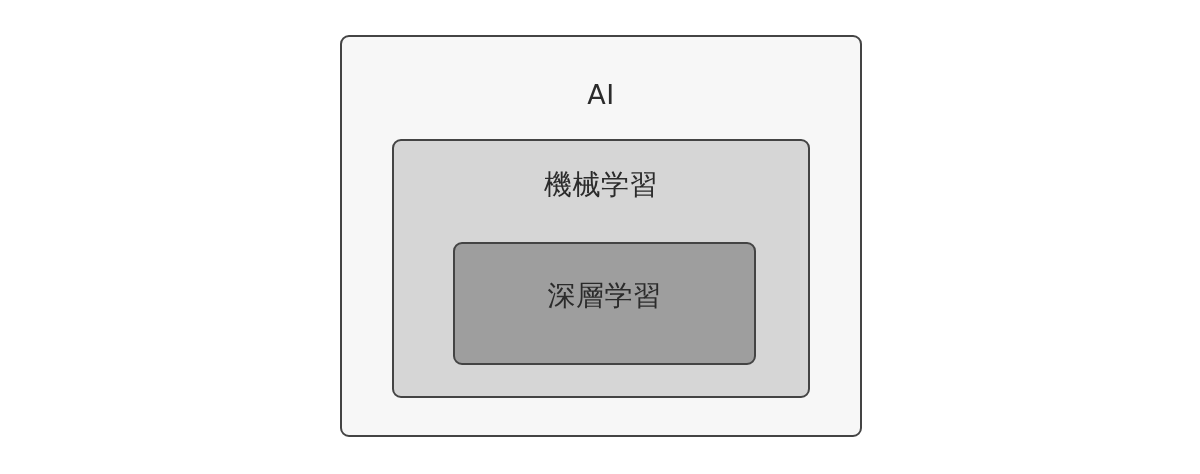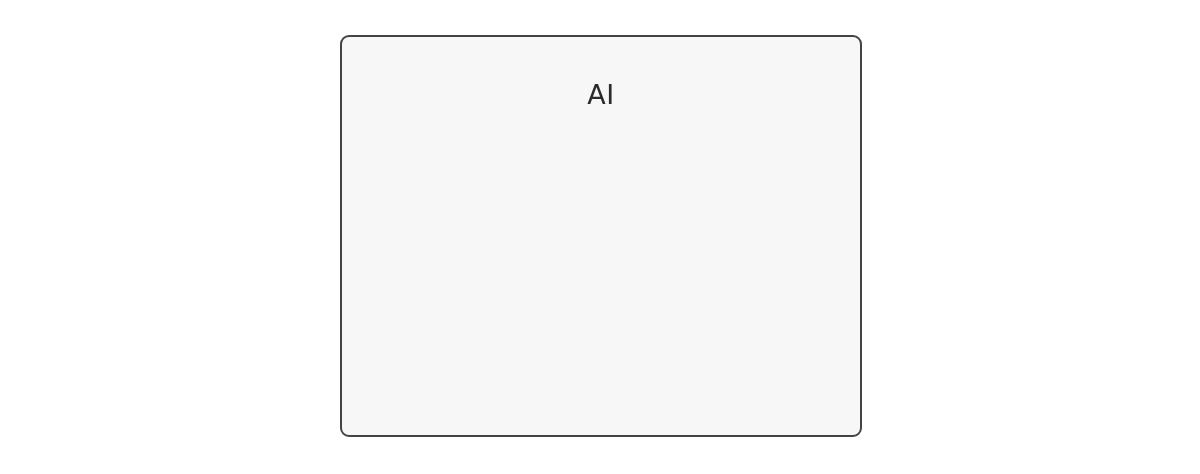--- a/index.html
+++ b/index.html
@@ -83,15 +83,25 @@
 </style>
 </head>
 <body>
 
 <div id="canvas">
 
   <div class="box box-outer">
 
     <div class="box-label label-outer">AI</div>
 
+    <div class="box box-middle">
+
+      <div class="box-label label-middle">機械学習</div>
+
+      <div class="box box-inner">
+
+        <div class="box-label label-inner">深層学習</div>
+
+      </div>
+    </div>
   </div>
 
 </div>
 
 </body></html>

